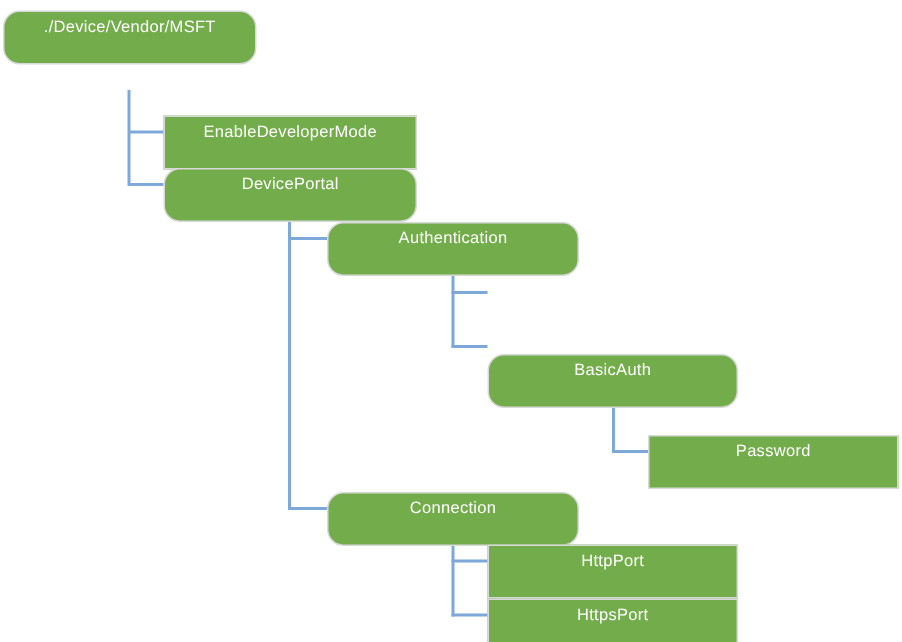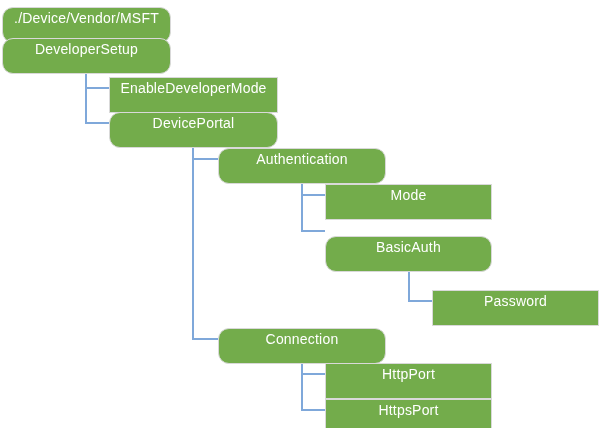--- a/index.html
+++ b/index.html
@@ -17,21 +17,21 @@
     font-family:"Liberation Sans","DejaVu Sans",sans-serif;
     overflow:hidden;
   }
   .node{
     position:absolute;
     height:36px;
     box-sizing:border-box;
     background:var(--node-fill);
     border:1px solid var(--node-border);
     color:var(--text);
-    font-size:14px;
+    font-size:11px;
     line-height:20px;
     text-align:center;
     white-space:nowrap;
     letter-spacing:0.2px;
   }
   .pill{border-radius:11px;}
   .rect{border-radius:0;text-align:center;}
   .edge{position:absolute;background:var(--connector);}
   .edge.v{width:2px;}
   .edge.h{height:2px;}
@@ -56,24 +56,22 @@
 
   <div class="edge v" style="left:408px;top:242px;height:60px"></div>
   <div class="edge h" style="left:408px;top:264px;width:24px"></div>
   <div class="edge h" style="left:408px;top:300px;width:24px"></div>
 
   <div class="edge v" style="left:301px;top:350px;height:61px"></div>
   <div class="edge h" style="left:301px;top:373px;width:24px"></div>
   <div class="edge h" style="left:301px;top:409px;width:24px"></div>
 
   <div class="node pill" style="left:2px;top:7px;width:169px">./Device/Vendor/MSFT</div>
-  <div class="node pill" style="left:2px;top:38px;width:169px">DeveloperSetup</div>
   <div class="node rect" style="left:109px;top:77px;width:169px">EnableDeveloperMode</div>
   <div class="node pill" style="left:109px;top:112px;width:169px">DevicePortal</div>
   <div class="node pill" style="left:218px;top:148px;width:168px">Authentication</div>
-  <div class="node rect" style="left:325px;top:184px;width:167px">Mode</div>
   <div class="node pill" style="left:325px;top:236px;width:167px">BasicAuth</div>
   <div class="node pill" style="left:218px;top:328px;width:168px">Connection</div>
   <div class="node rect" style="left:432px;top:290px;width:167px">Password</div>
   <div class="node rect" style="left:325px;top:399px;width:167px">HttpsPort</div>
   <div class="node rect" style="left:325px;top:363px;width:167px">HttpPort</div>
 
 </div>
 
 </body></html>

